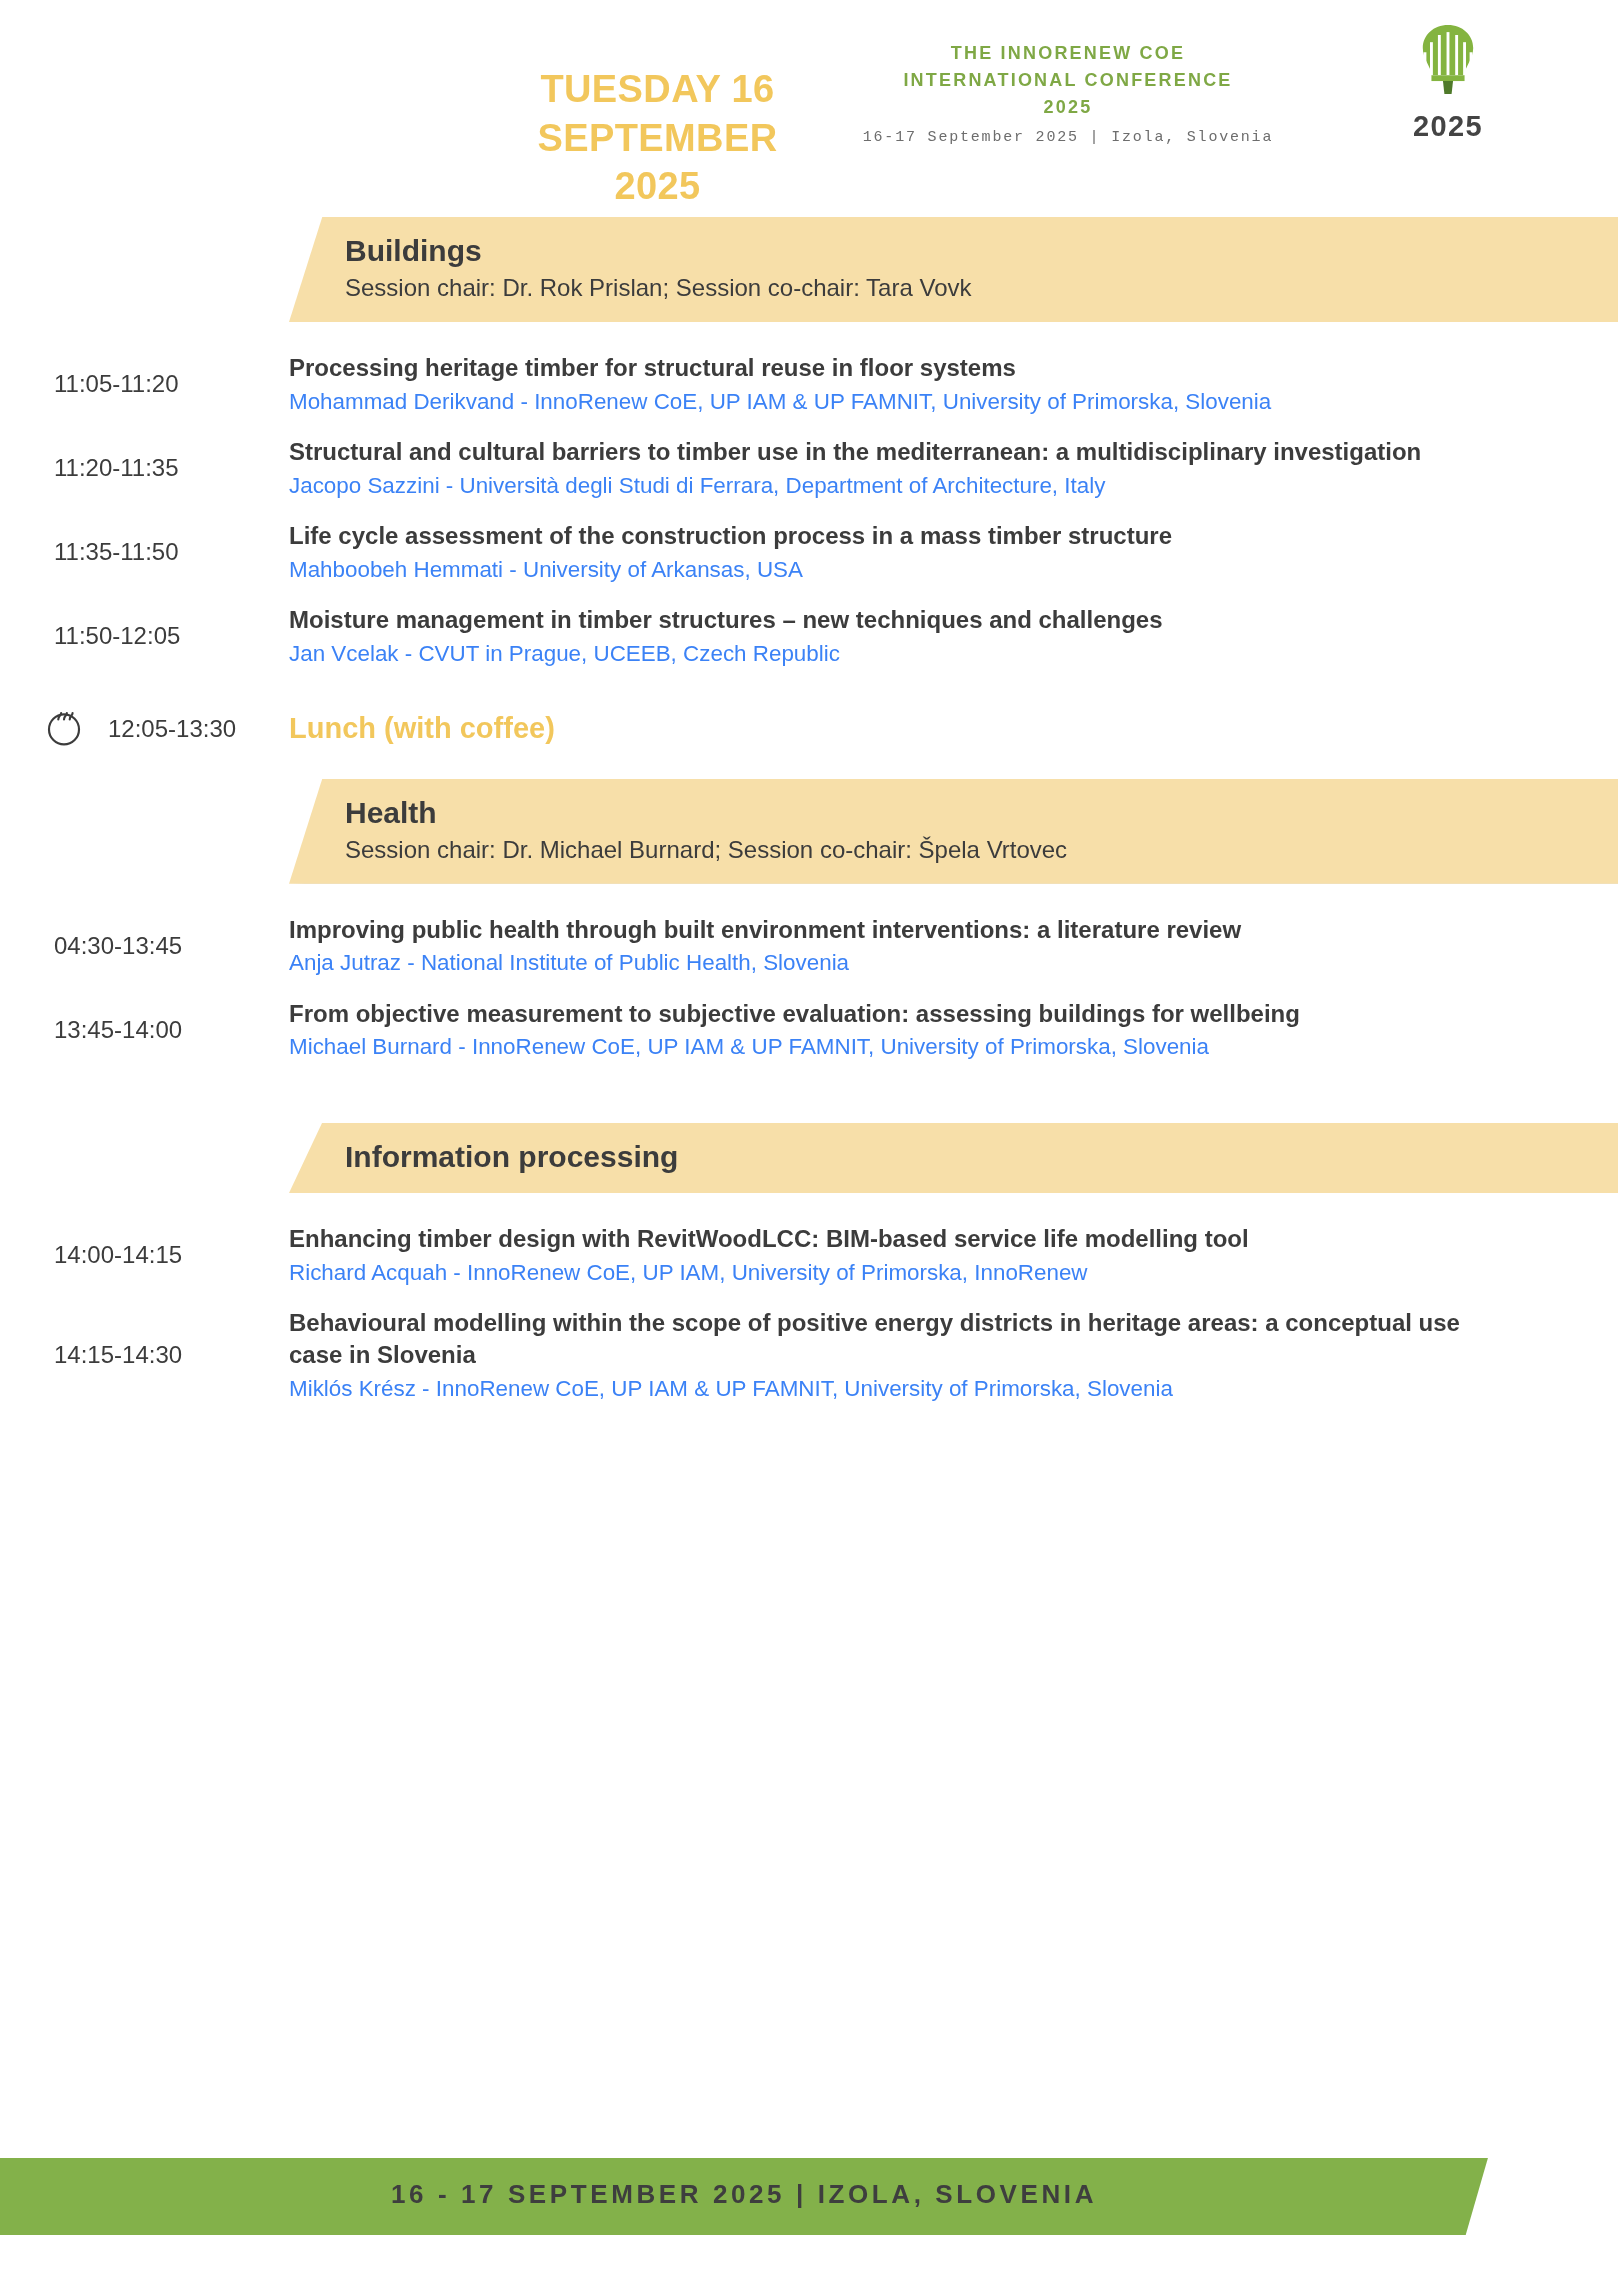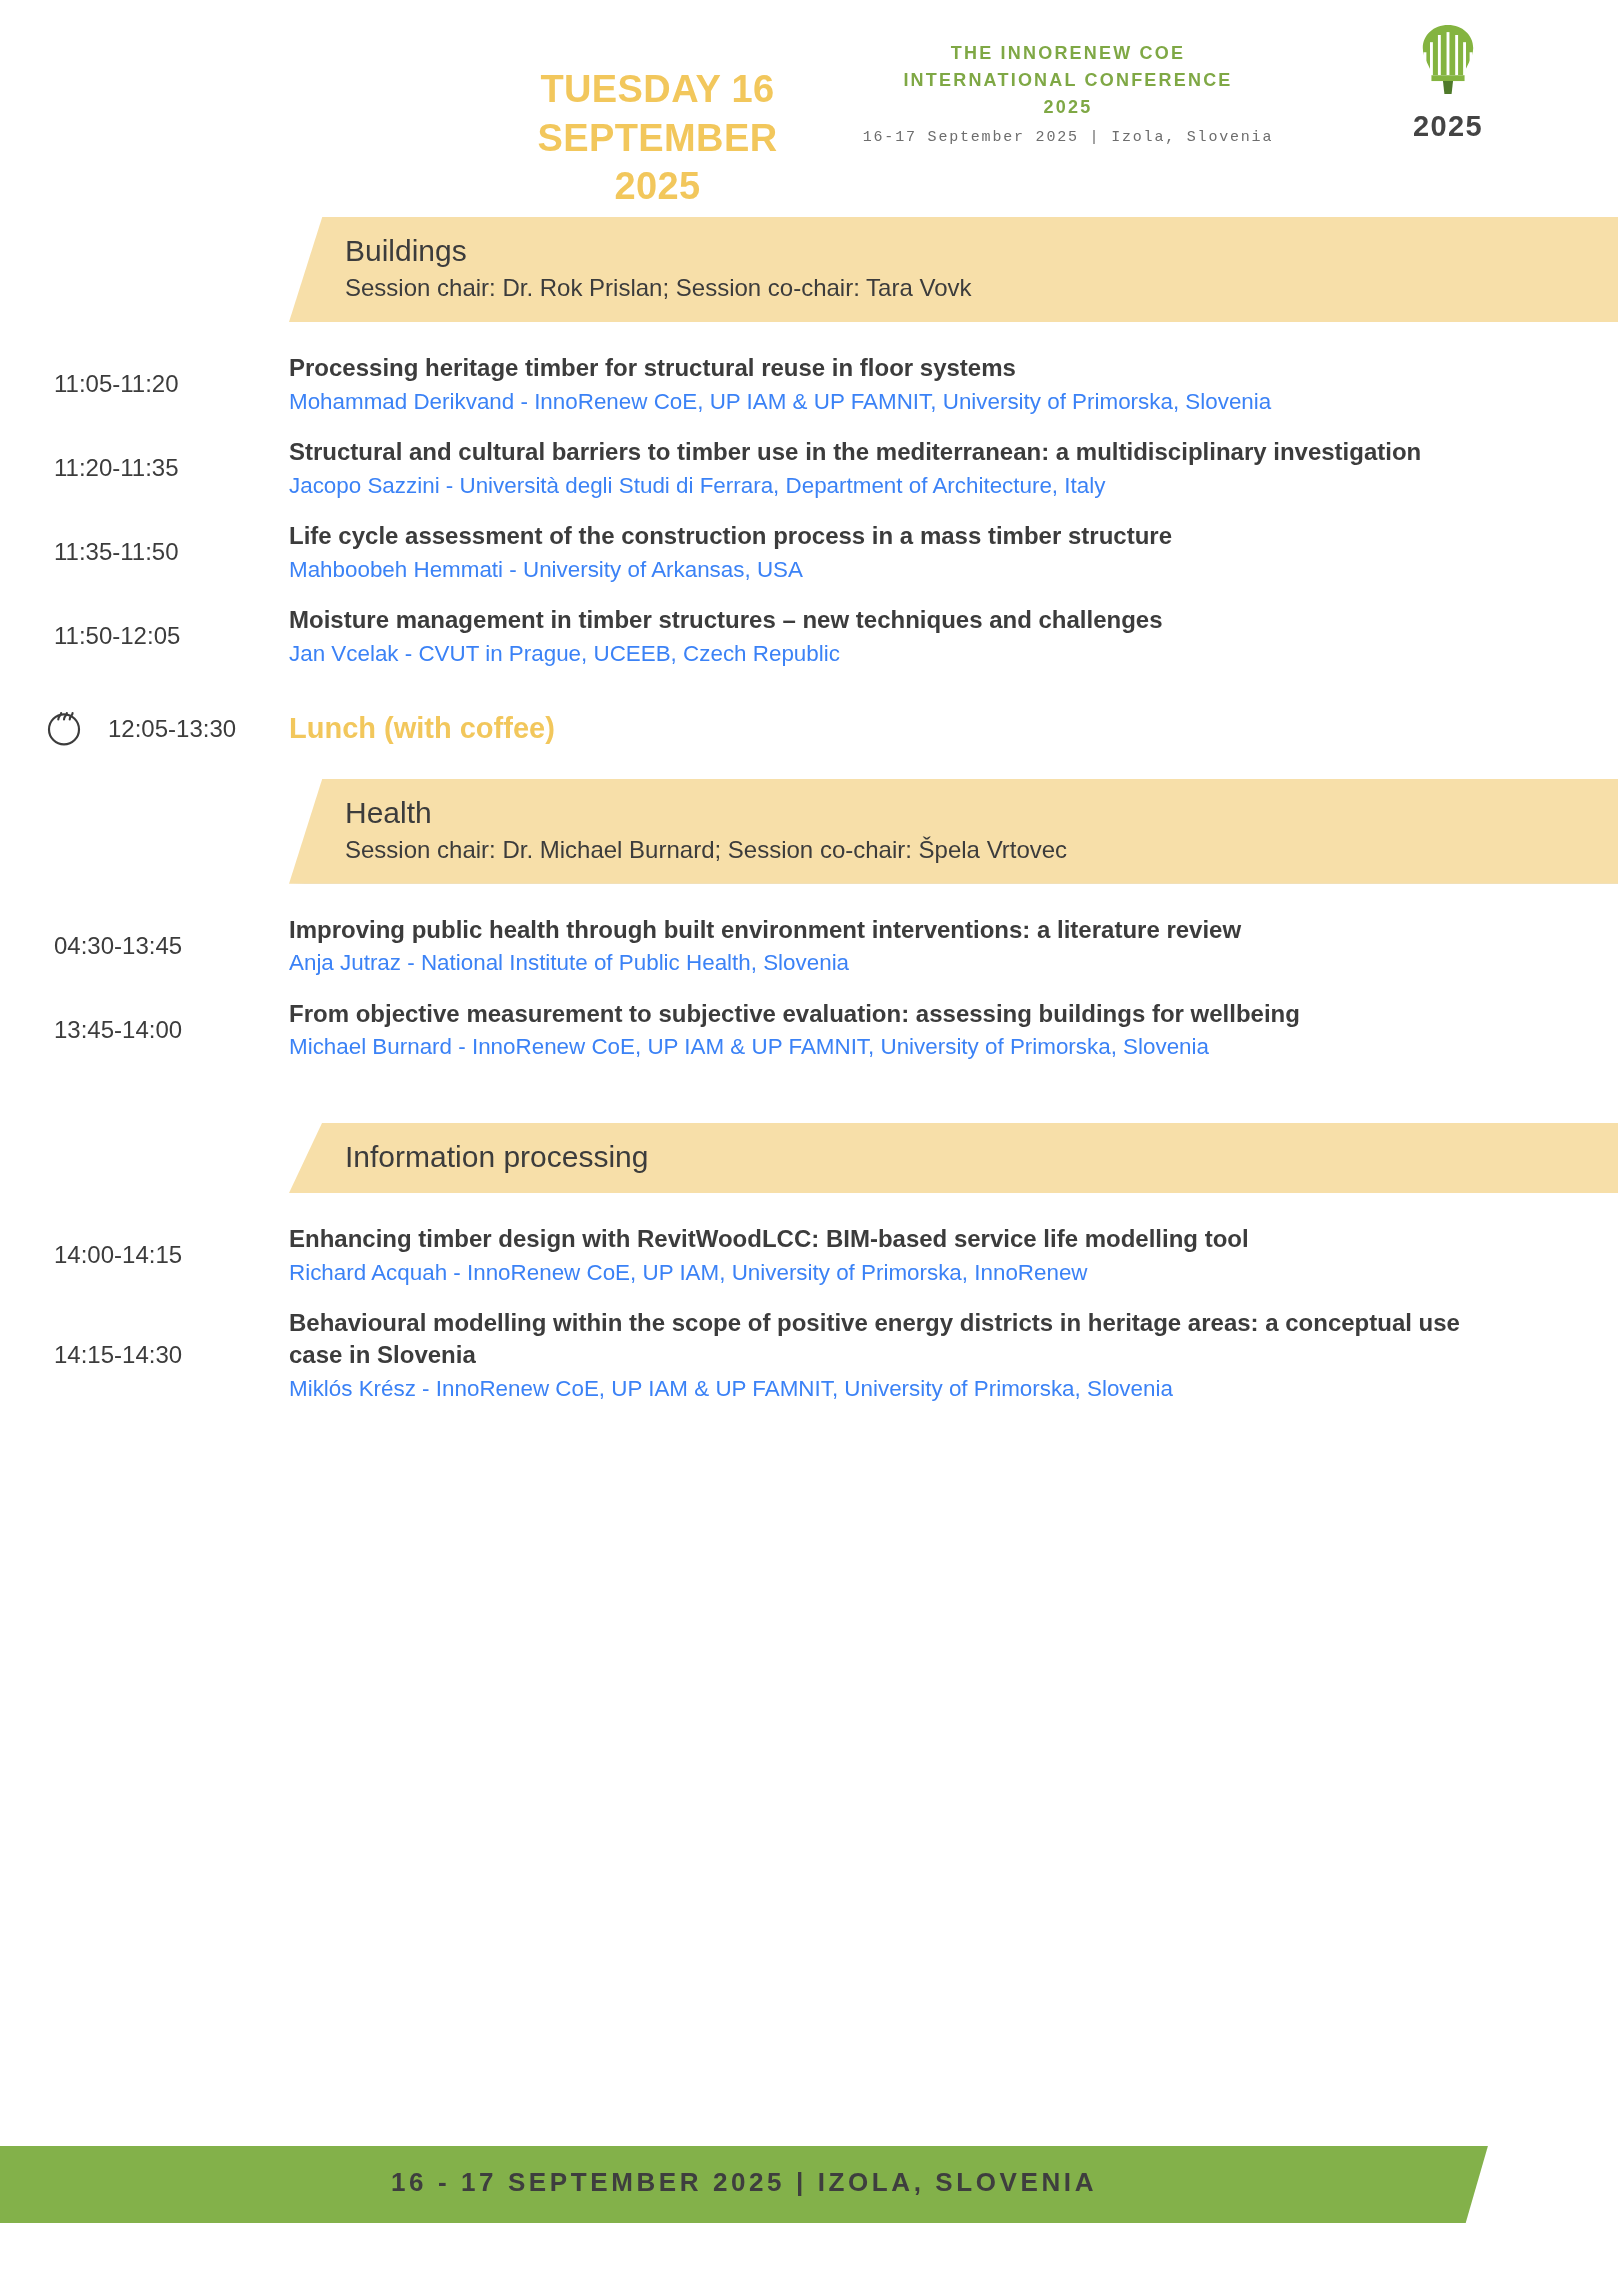--- a/index.html
+++ b/index.html
@@ -75,21 +75,21 @@
     letter-spacing: 1.4px;
   }
 
   
   .banner-wrap {
     position: relative;
     margin: 0;
   }
   .banner-title {
     font-size: 30px;
-    font-weight: normal;
+    font-weight: bold;
     color: #3c3c3c;
     line-height: 1.18;
   }
   .banner-chair {
     font-size: 24px;
     color: #3c3c3c;
     margin-top: 5.8px;
     line-height: 1.2;
   }
 
@@ -162,21 +162,21 @@
   .lunch-label {
     font-size: 29px;
     font-weight: bold;
     color: #f2c75c;
   }
 
   
   .footer {
     position: absolute;
     left: 0;
-    bottom: 50px;
+    bottom: 38px;
     width: 1488px;
     background: #83b14a;
     padding: 21.7px 0 24.6px 0;
     text-align: center;
     box-shadow: 10px 10px 11.6px rgba(0,0,0,0.18);
     clip-path: polygon(0 0, 100% 0, 98.5% 100%, 0 100%);
   }
   .footer-text {
     font-size: 26px;
     font-weight: bold;

